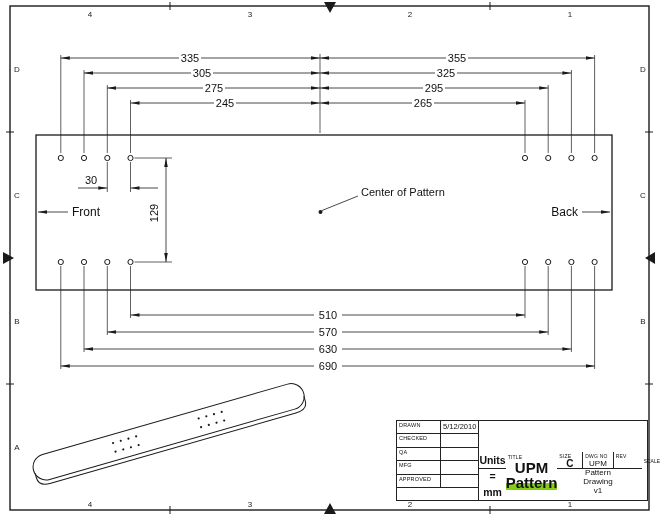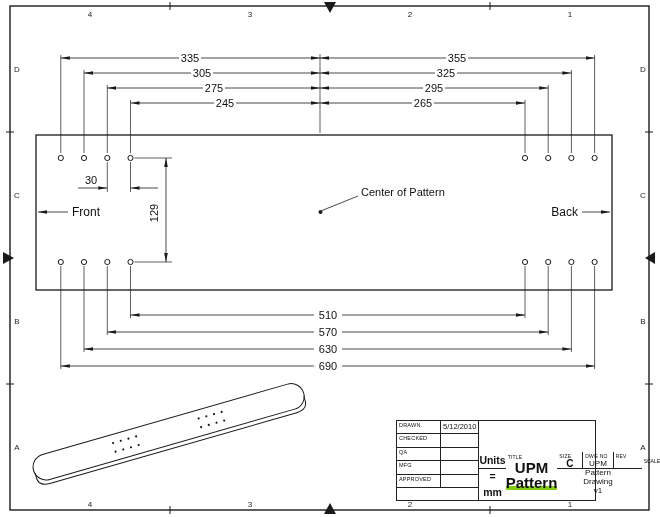--- a/index.html
+++ b/index.html
@@ -10,33 +10,33 @@
   }
   .stage svg{position:absolute;left:0;top:0;}
   svg text{font-family:"Liberation Sans",sans-serif;fill:#111;}
   .dim{font-size:11px;}
   .zone{font-size:8px;fill:#222;}
   .lbl-big{font-size:12px;}
   .lbl-med{font-size:11px;}
 
   
   .tb{
-    position:absolute;left:396px;top:420px;width:200px;height:81px;
+    position:absolute;left:396px;top:420px;width:252px;height:81px;
     border:1.2px solid #222;box-sizing:border-box;display:flex;background:#fff;
     font-family:"Liberation Sans",sans-serif;
   }
   .tb *{box-sizing:border-box;}
   .tb-left{width:94px;border-right:1px solid #222;display:flex;flex-direction:column;}
   .tb-lrow{height:13.4px;border-bottom:1px solid #222;display:flex;}
   .tb-lrow:last-child{border-bottom:none;flex:1;}
   .tb-lbl{width:44px;border-right:1px solid #222;font-size:5.5px;padding:1px 2px;letter-spacing:.2px;}
   .tb-val{flex:1;font-size:7.5px;padding:1px 2px;}
   .tb-right{flex:1;display:flex;align-items:center;}
   .tb-units{height:17px;border-bottom:1px solid #222;text-align:center;font-size:10.5px;font-weight:600;line-height:16px;}
-  .tb-title{height:37px;border-bottom:4px solid #84cc16;position:relative;text-align:center;margin-top:21px;}
+  .tb-title{height:37px;border-bottom:7px solid #84cc16;position:relative;text-align:center;margin-top:21px;}
   .mini{position:absolute;top:1px;left:2px;font-size:5px;letter-spacing:.2px;}
   .tb-t1{font-size:15px;font-weight:700;margin-top:7px;line-height:1.05;}
   .tb-t2{font-size:8.5px;line-height:1.1;}
   .tb-mid{height:17px;border-bottom:1px solid #222;display:flex;}
   .tb-size{width:26px;border-right:1px solid #222;position:relative;text-align:center;}
   .tb-size-val{font-size:10px;font-weight:700;margin-top:6px;}
   .tb-dwg{flex:1;border-right:1px solid #222;position:relative;text-align:center;}
   .tb-dwg-val{font-size:8px;margin-top:7px;}
   .tb-rev{width:28px;position:relative;}
   .tb-bot{flex:1;display:flex;}

